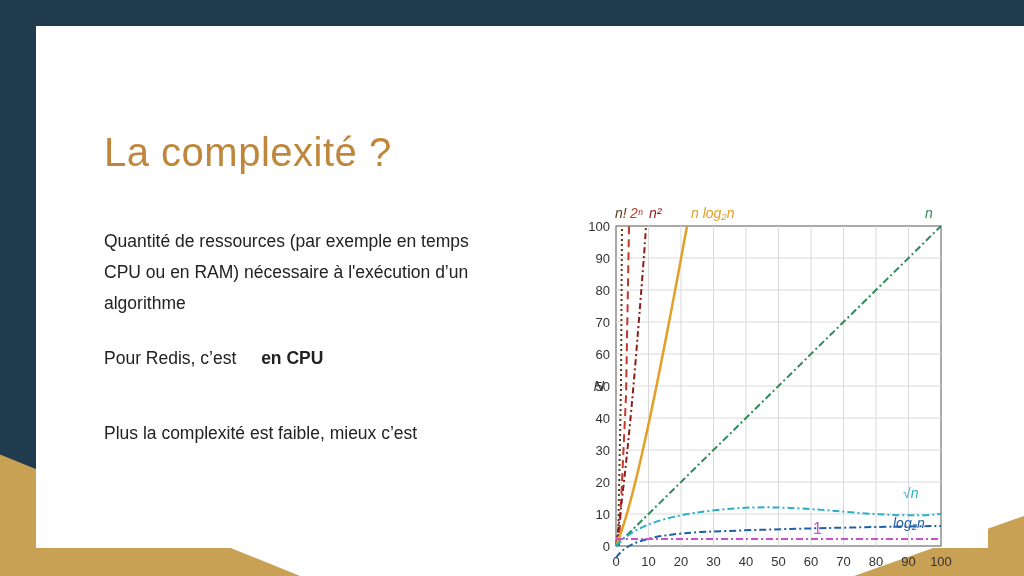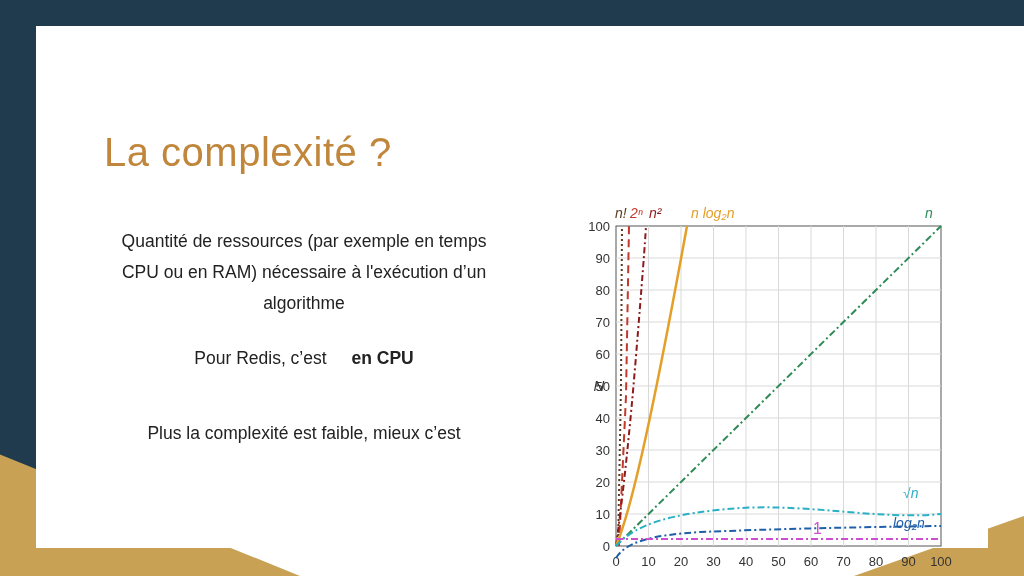--- a/index.html
+++ b/index.html
@@ -77,21 +77,20 @@
     position: absolute;
     left: 68px;
     top: 200px;
     width: 400px;
     font-size: 17.5px;
     line-height: 31px;
     color: #222222;
   }
   .body-text p {
     margin: 0 0 24px 0;
-    text-align: center;
   }
   .body-text p:last-child { margin-bottom: 0; margin-top: 44px; }
   .bold { font-weight: bold; margin-left: 20px; }
 
   
   .chart-wrap {
     position: absolute;
     left: 505px;
     top: 160px;
     width: 420px;

